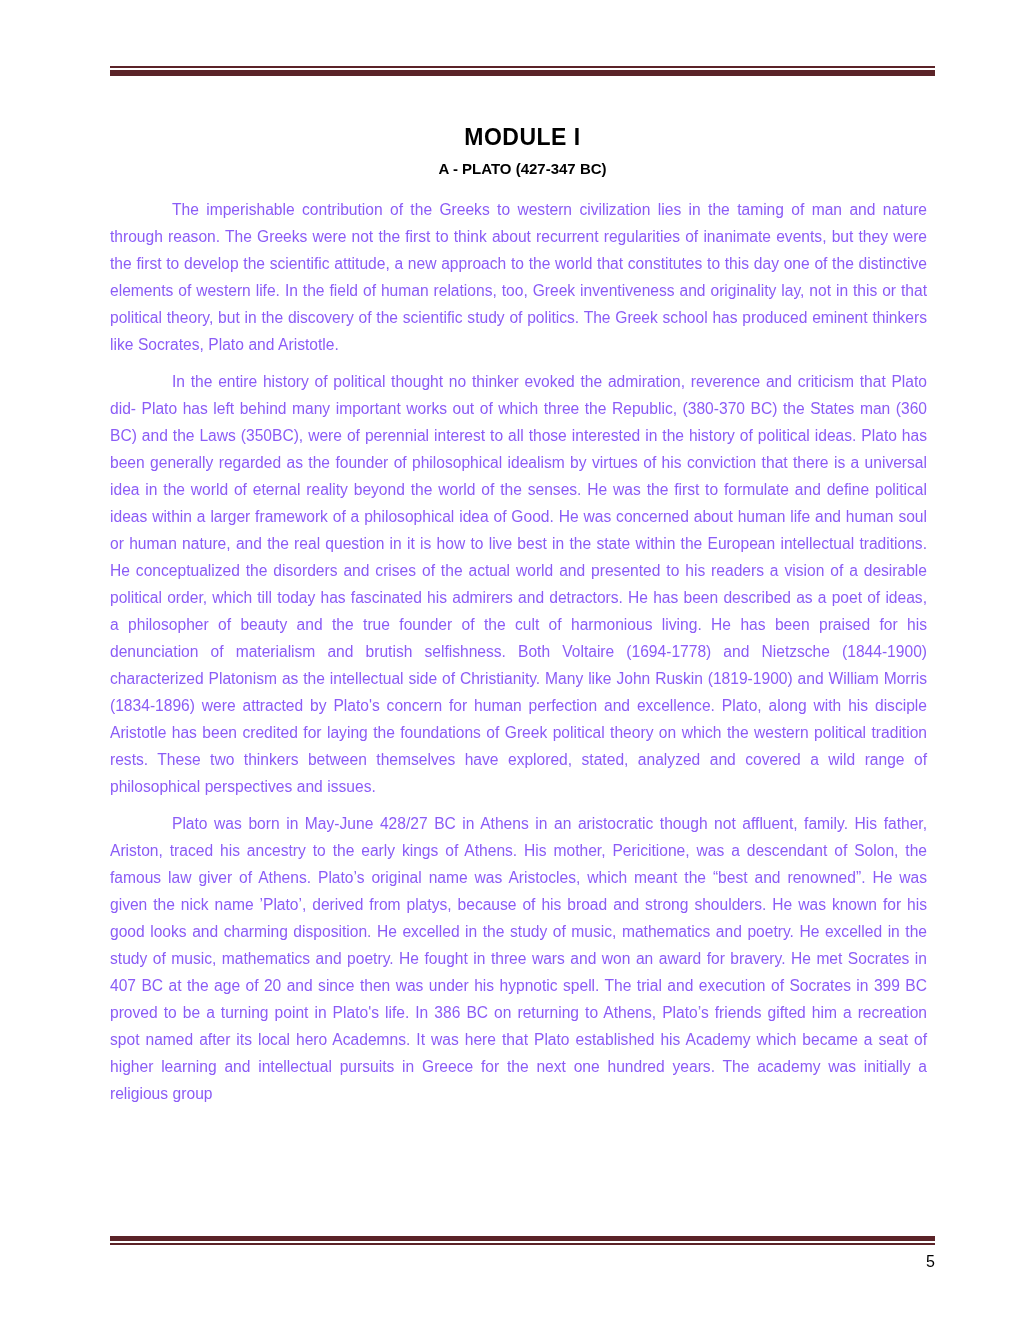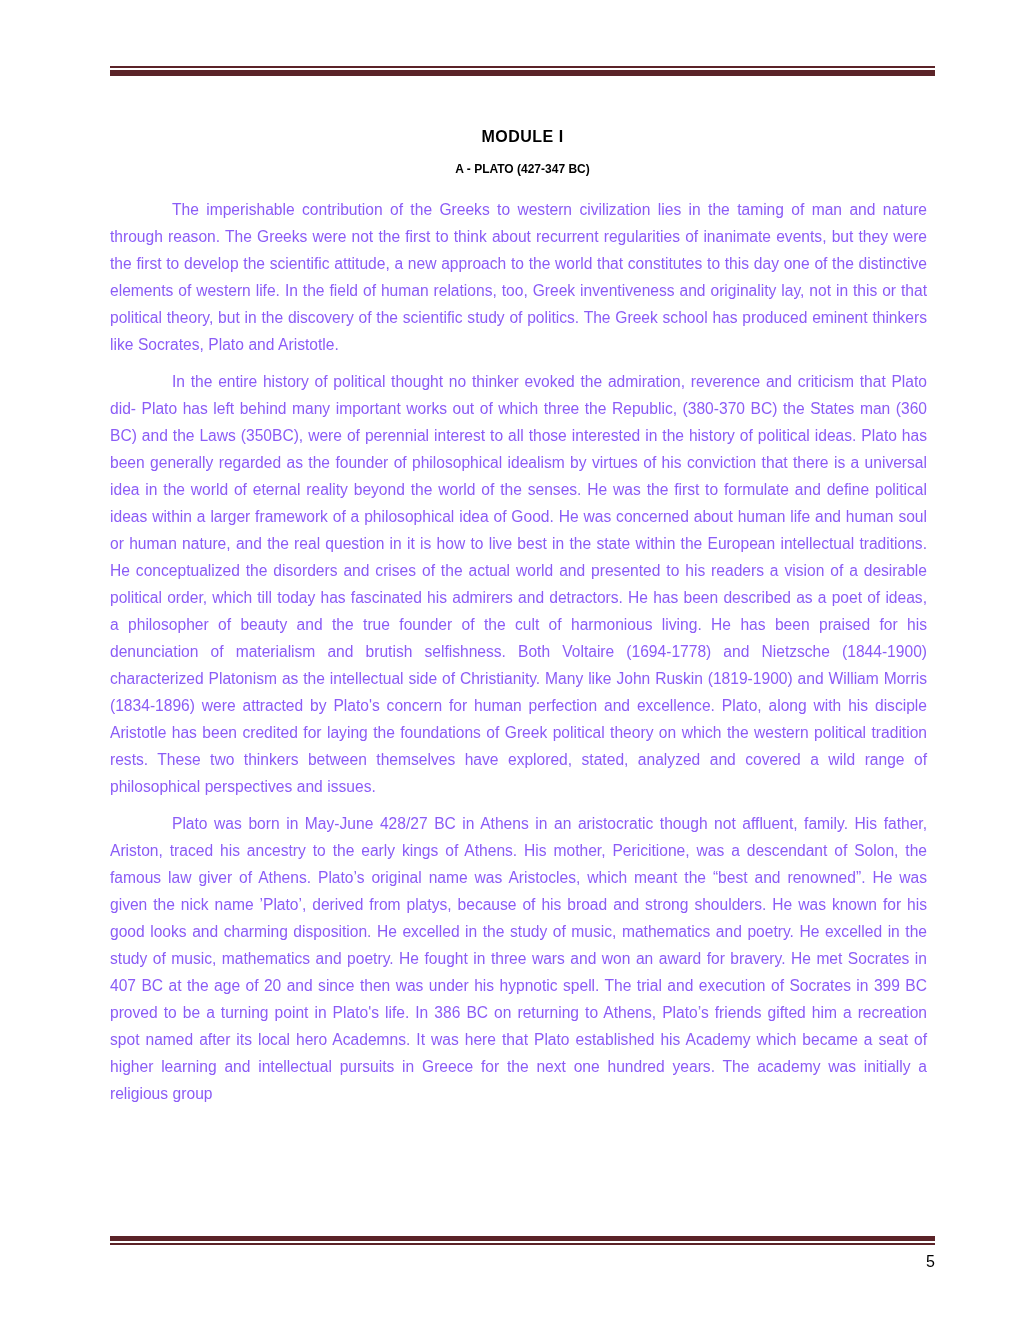--- a/index.html
+++ b/index.html
@@ -69,28 +69,28 @@
 
   
   .title-block {
     position: absolute;
     left: 110px;
     top: 122px;
     width: 825px;
     text-align: center;
   }
   .doc-title {
-    font-size: 16px;
+    font-size: 23px;
     font-weight: bold;
     letter-spacing: 0.5px;
     line-height: 30px;
     margin: 0;
   }
   .doc-subtitle {
-    font-size: 12px;
+    font-size: 15px;
     font-weight: bold;
     line-height: 26px;
     margin: 4px 0 0 0;
   }
 
   
   .content {
     position: absolute;
     left: 110px;
     top: 196px;

